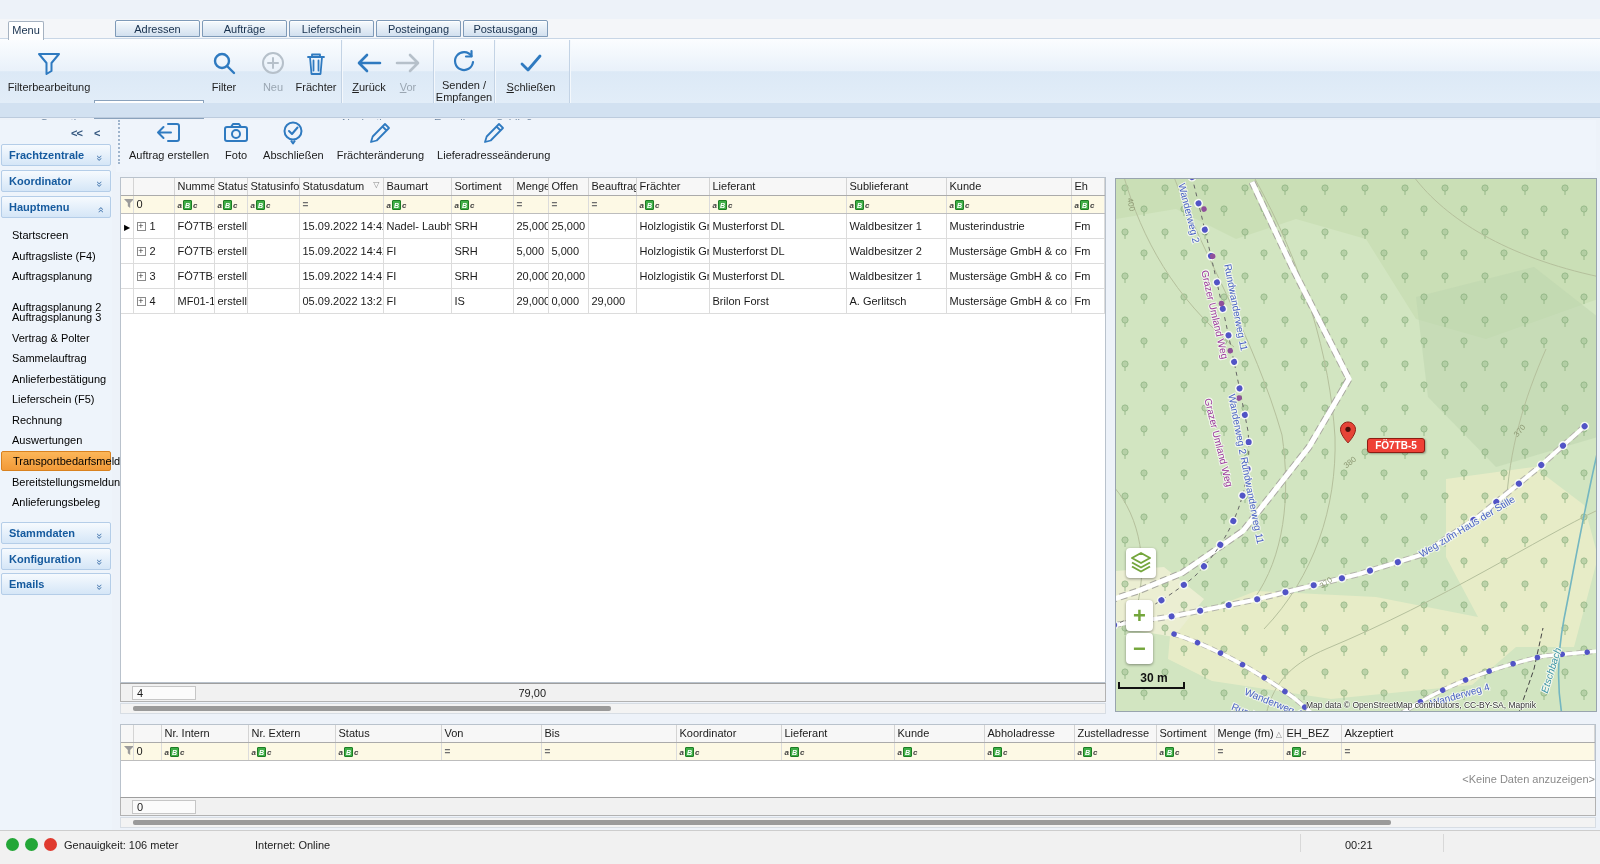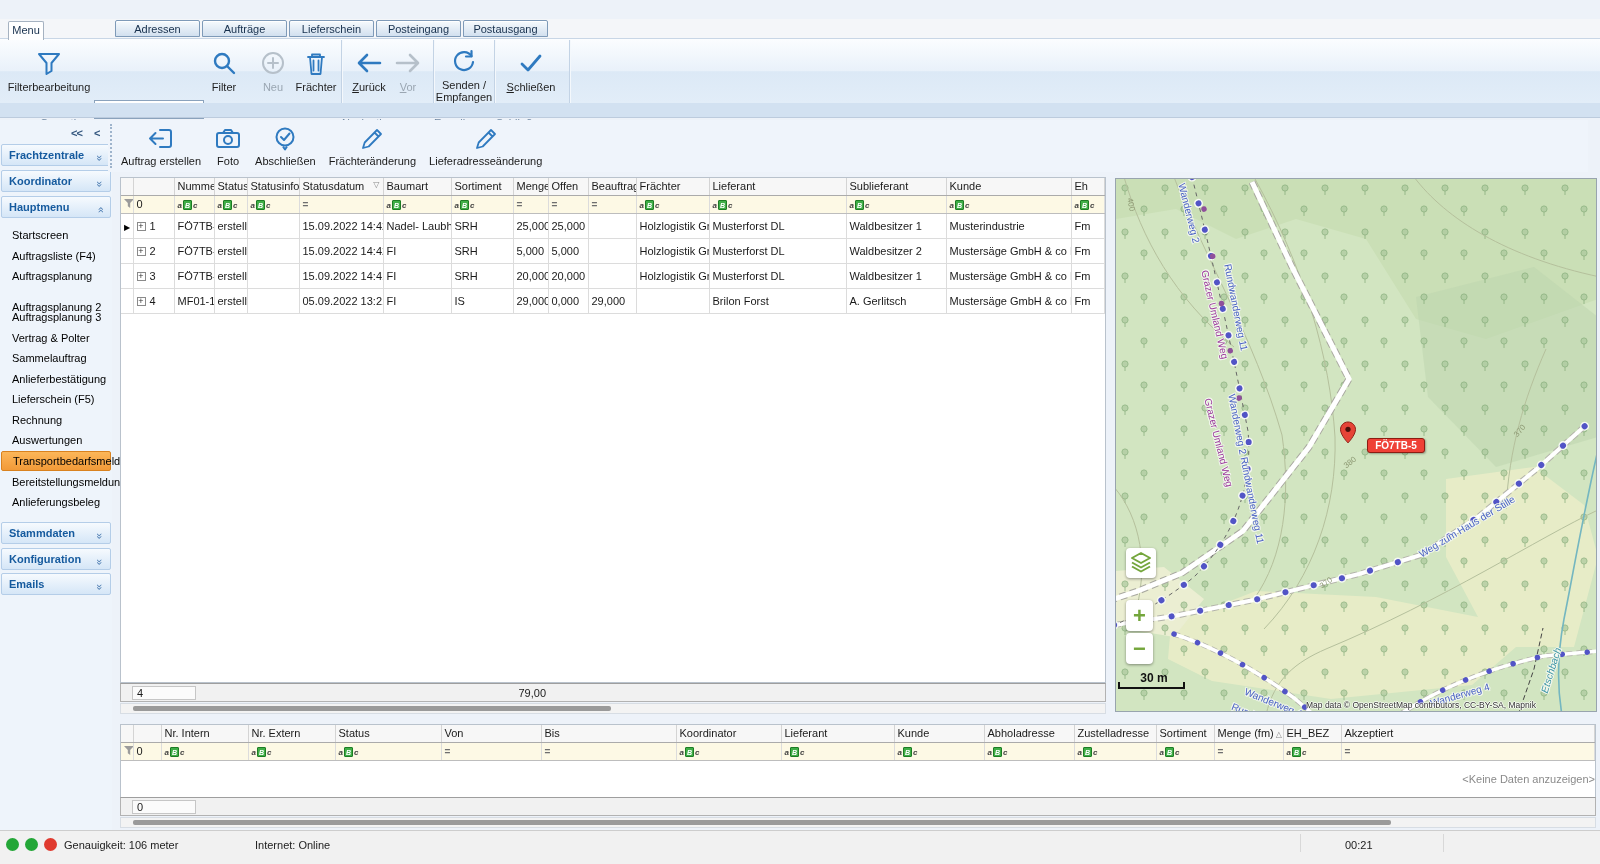--- a/index.html
+++ b/index.html
@@ -38,21 +38,21 @@
 #sidebar{left:0;top:120px;width:112px;height:710px;background:#eef4fb}
 .collapsebtn{position:absolute;color:#33567e;font-weight:bold;letter-spacing:-1px;cursor:default}
 .sgroup{position:absolute;left:1px;width:110px;height:22px;background:linear-gradient(#f6fafe,#d5e6f7);border:1px solid #b4cde8;border-radius:2px;
  color:#155a9e;font-weight:bold;line-height:20px;padding-left:7px}
 .sgroup .chev{position:absolute;right:7px;top:3px;color:#4a7ab0;font-weight:normal;display:inline-block;transform:rotate(90deg);font-size:11px}
 .sgroup .chev.up{transform:rotate(-90deg)}
 .sitem{position:absolute;left:1px;width:110px;height:20px;line-height:20px;padding-left:11px;color:#000;cursor:default;white-space:nowrap}
 .sitem.selected{background:linear-gradient(#fcb659,#f29а38);background:linear-gradient(#fcb659,#f29a38);border:1px solid #d9821f;border-radius:2px;line-height:18px}
 
 
-#ctoolbar{left:108px;top:120px;width:1480px;height:52px;background:#eff4fb;display:flex;align-items:center}
+#ctoolbar{left:116px;top:120px;width:1480px;height:52px;background:#eff4fb;display:flex;}
 #tgrip{width:5px;height:44px;margin:0 6px 0 2px;border-left:2px dotted #9fb4cc}
 .tbtn{display:flex;flex-direction:column;align-items:center;margin-right:13px;cursor:default}
 .tbtn .lbl{margin-top:1px}
 
 
 .gridwrap{background:#fff;border:1px solid #b9c2cc}
 table.grid{border-collapse:collapse;table-layout:fixed;width:100%}
 table.grid th{font-weight:normal;text-align:left;background:#f7f7f7;border-right:1px solid #d4d4d4;border-bottom:1px solid #ababab;height:17px;padding:0 3px;overflow:hidden;white-space:nowrap}
 table.grid td{border-right:1px solid #dcdcdc;border-bottom:1px solid #dcdcdc;padding:0 3px;overflow:hidden;white-space:nowrap;vertical-align:middle}
 tr.filterrow td{background:#fdf9e5;height:18px;border-bottom:1px solid #bdbdbd}

